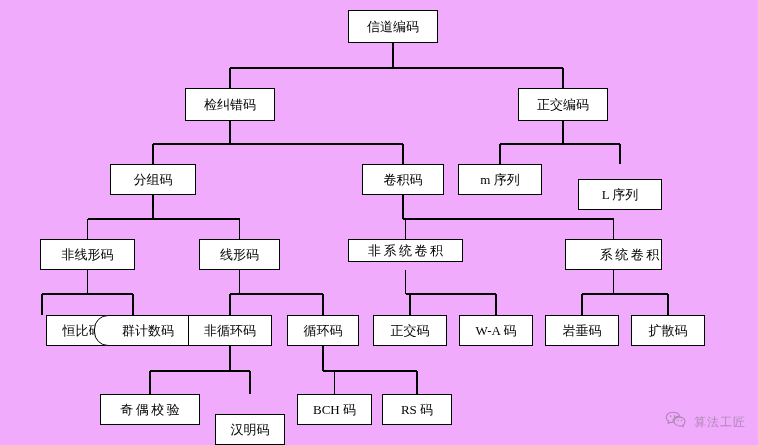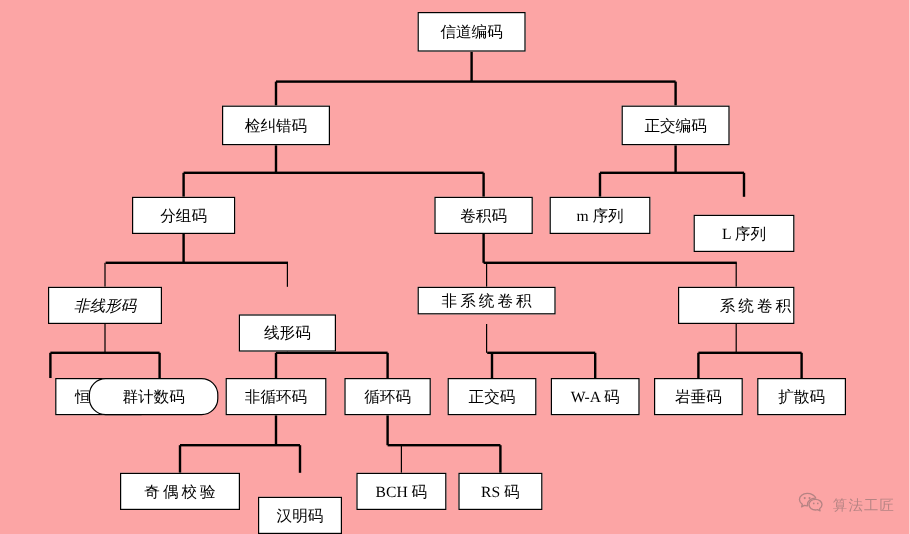--- a/index.html
+++ b/index.html
@@ -4,21 +4,21 @@
 <style>
   html, body {
     margin: 0;
     padding: 0;
     background: #ffffff;
   }
   #canvas {
     position: relative;
     width: 758px;
     height: 445px;
-    background: #fca5a5;
+    background: #f0abfc;
     font-family: "Liberation Serif", "DejaVu Serif", serif;
     overflow: hidden;
   }
   .node {
     position: absolute;
     box-sizing: border-box;
     border: 1.5px solid #000000;
     background: #ffffff;
     display: flex;
     align-items: center;
@@ -106,26 +106,26 @@
       <div class="edge v" style="left: 416.25px; top: 371px; height: 23px;"></div>
     </div>
   <div id="nodes-layer">
       <div class="node" style="left: 348px; top: 10px; width: 90px; height: 33px;">信道编码</div>
       <div class="node" style="left: 185px; top: 88px; width: 90px; height: 33px;">检纠错码</div>
       <div class="node" style="left: 518px; top: 88px; width: 90px; height: 33px;">正交编码</div>
       <div class="node" style="left: 110px; top: 164px; width: 86px; height: 31px;">分组码</div>
       <div class="node" style="left: 362px; top: 164px; width: 82px; height: 31px;">卷积码</div>
       <div class="node" style="left: 458px; top: 164px; width: 84px; height: 31px;">m 序列</div>
       <div class="node" style="left: 578px; top: 179px; width: 84px; height: 31px;">L 序列</div>
-      <div class="node" style="left: 40px; top: 239px; width: 95px; height: 31px; font-style: italic;">非线形码</div>
-      <div class="node" style="left: 199px; top: 239px; width: 81px; height: 31px; margin-top: 23px;">线形码</div>
+      <div class="node" style="left: 40px; top: 239px; width: 95px; height: 31px;">非线形码</div>
+      <div class="node" style="left: 199px; top: 239px; width: 81px; height: 31px;">线形码</div>
       <div class="node spaced" style="left: 348px; top: 239px; width: 115px; height: 23px;">非系统卷积</div>
       <div class="node spaced" style="left: 565px; top: 239px; width: 97px; height: 31px; padding-left: 32px;">系统卷积</div>
       <div class="node" style="left: 6px; top: 315px; width: 72px; height: 31px; margin-left: 40px;">恒比码</div>
-      <div class="node" style="left: 74px; top: 315px; width: 108px; height: 31px; border-radius: 14px;">群计数码</div>
+      <div class="node" style="left: 94px; top: 315px; width: 108px; height: 31px; border-radius: 14px;">群计数码</div>
       <div class="node" style="left: 188px; top: 315px; width: 84px; height: 31px;">非循环码</div>
       <div class="node" style="left: 287px; top: 315px; width: 72px; height: 31px;">循环码</div>
       <div class="node" style="left: 373px; top: 315px; width: 74px; height: 31px;">正交码</div>
       <div class="node" style="left: 459px; top: 315px; width: 74px; height: 31px;">W-A 码</div>
       <div class="node" style="left: 545px; top: 315px; width: 74px; height: 31px;">岩垂码</div>
       <div class="node" style="left: 631px; top: 315px; width: 74px; height: 31px;">扩散码</div>
       <div class="node spaced" style="left: 100px; top: 394px; width: 100px; height: 31px; text-align: center;">奇偶校验</div>
       <div class="node" style="left: 215px; top: 394px; width: 70px; height: 31px; margin-top: 20px;">汉明码</div>
       <div class="node" style="left: 297px; top: 394px; width: 75px; height: 31px;">BCH 码</div>
       <div class="node" style="left: 382px; top: 394px; width: 70px; height: 31px;">RS 码</div>

